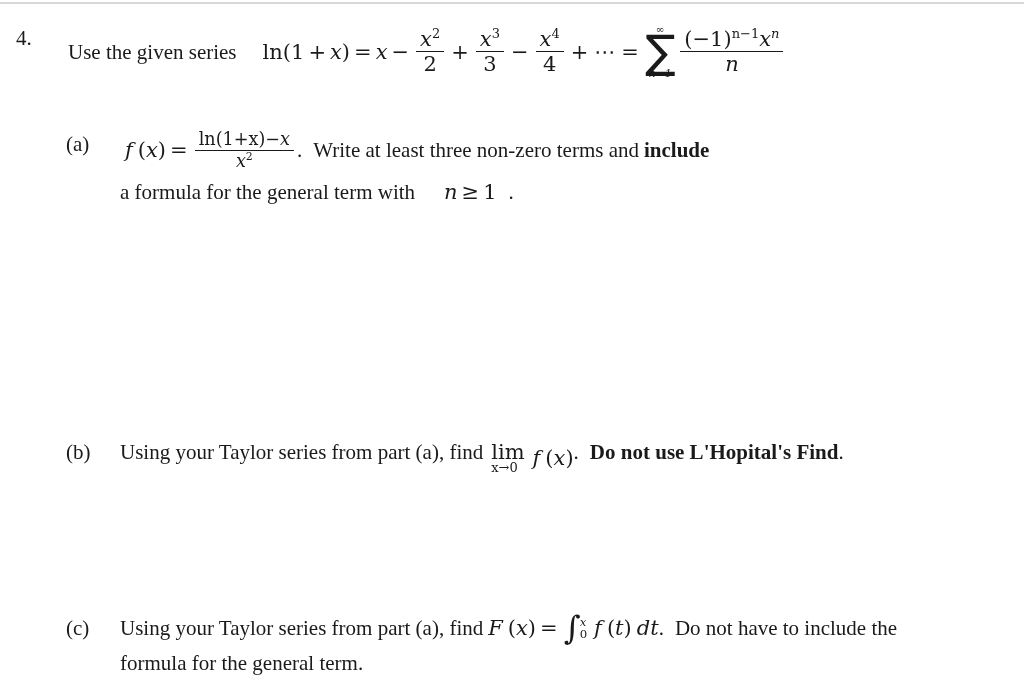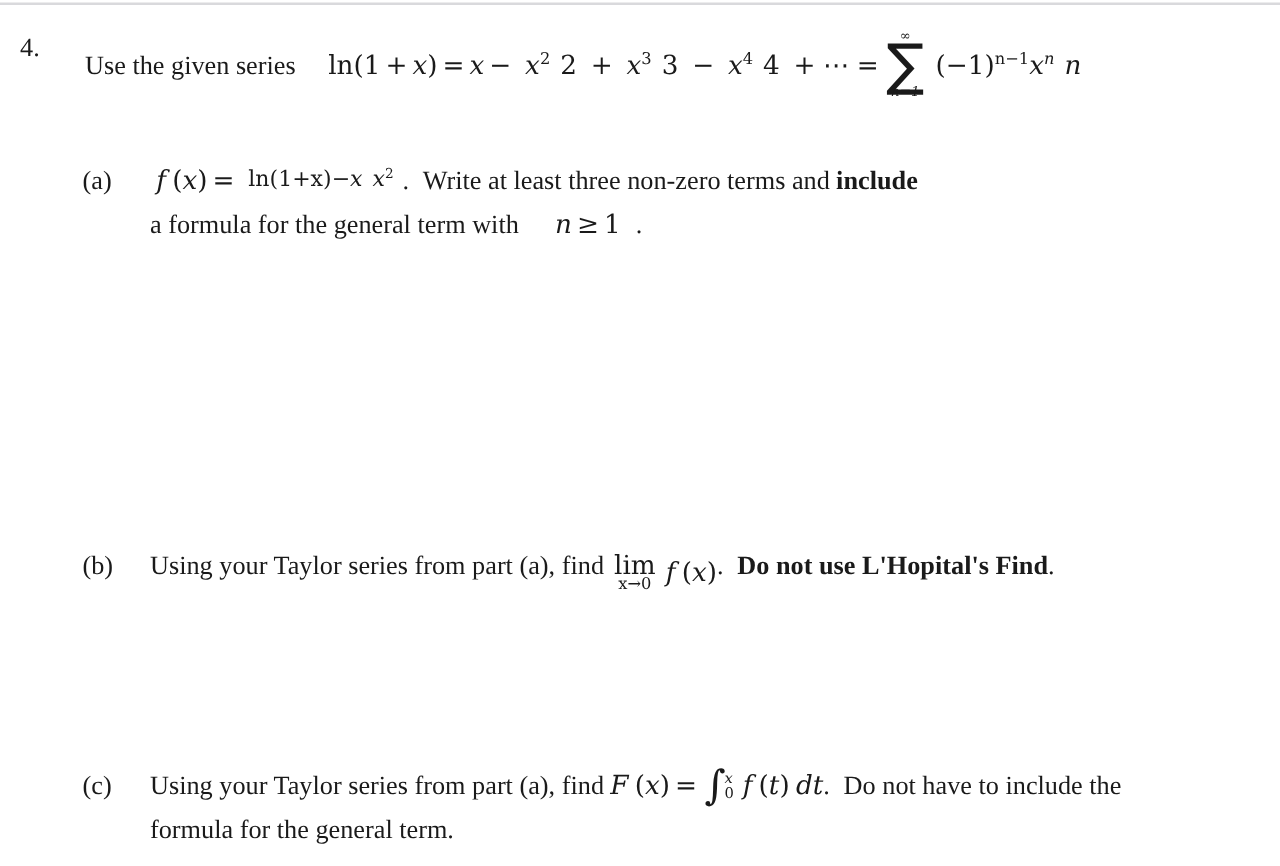--- a/index.html
+++ b/index.html
@@ -66,21 +66,21 @@
     font-size: 0.62em;
     vertical-align: super;
     line-height: 0;
     font-style: italic;
   }
   sup.exp.up { font-style: normal; }
 
   
   .frac {
     display: inline-flex;
-    flex-direction: row;
+    flex-direction: column;
     align-items: center;
     vertical-align: middle;
     margin: 0 3px;
     line-height: 1.05;
   }
   .frac .num,
   .frac .den {
     padding: 0 4px;
     text-align: center;
     white-space: nowrap;
@@ -116,21 +116,21 @@
   .sum .lim-bot {
     font-size: 0.52em;
     font-style: italic;
     margin-top: -1px;
   }
 
   
   .limop {
     display: inline-flex;
     flex-direction: column;
-    align-items: center;
+    align-items: flex-start;
     vertical-align: middle;
     line-height: 1.05;
     margin: 0 3px;
   }
   .limop .lab { font-style: normal; }
   .limop .sub {
     font-size: 0.62em;
     margin-top: -2px;
   }
 

